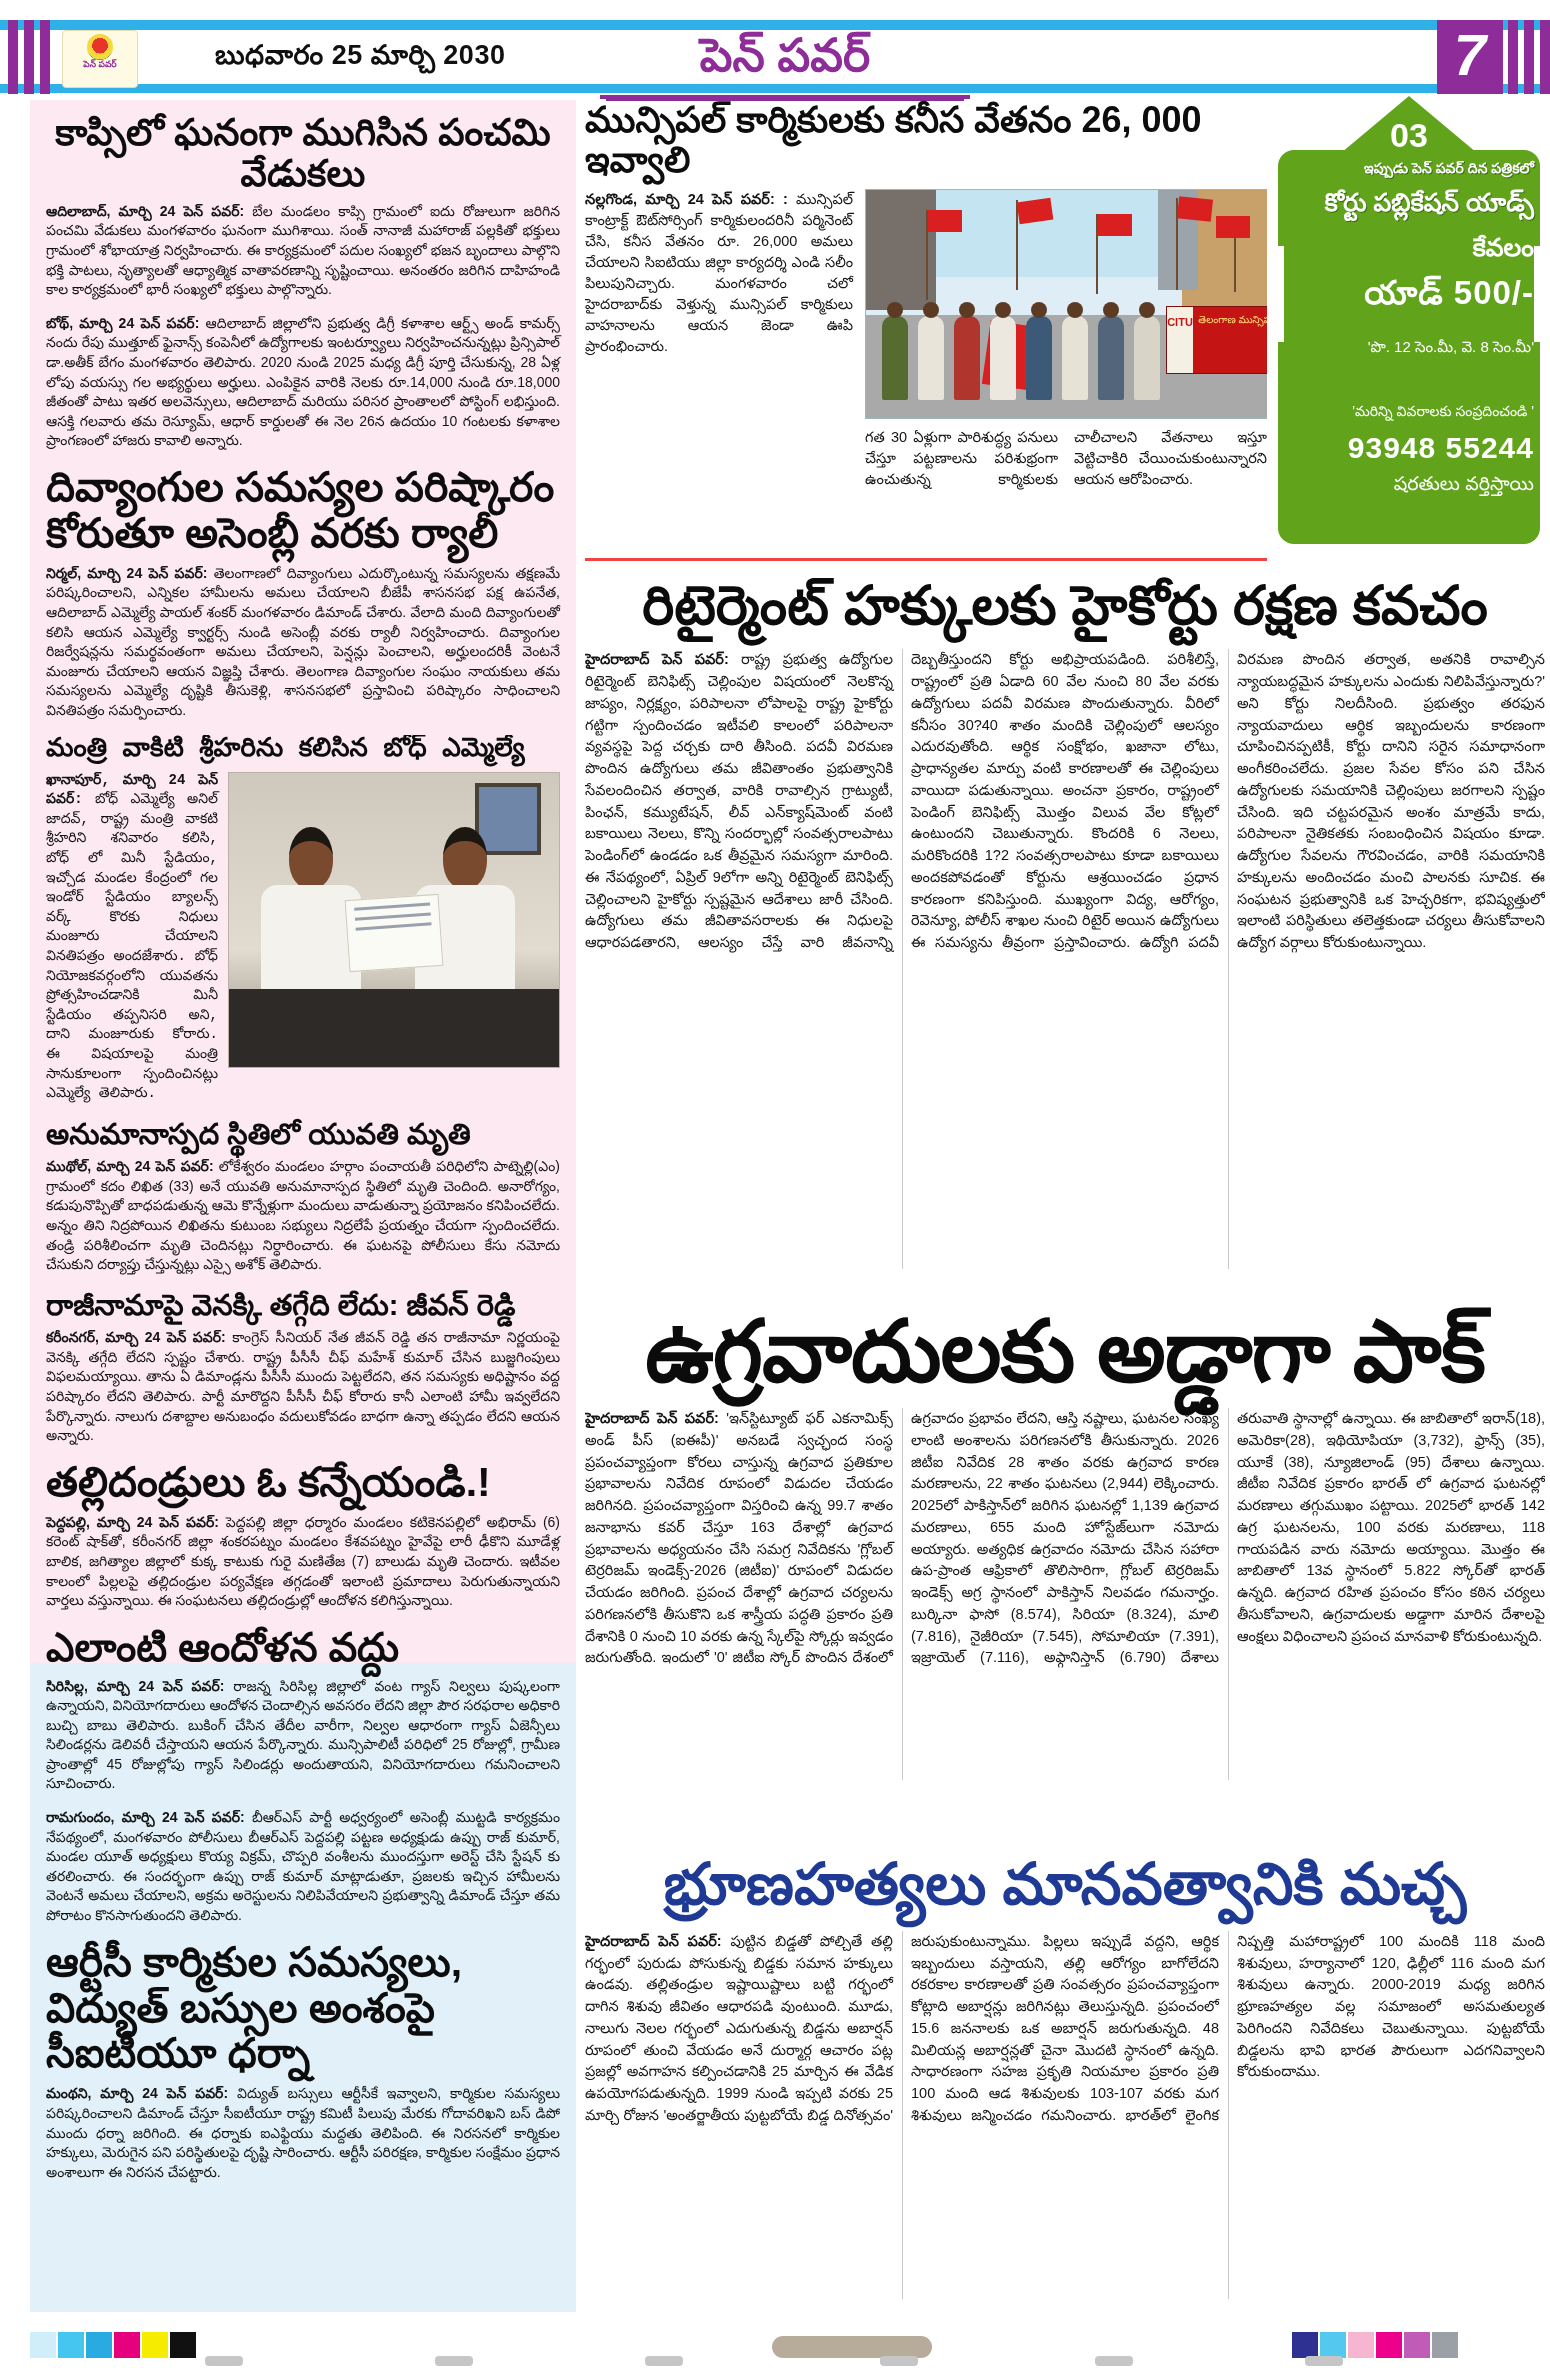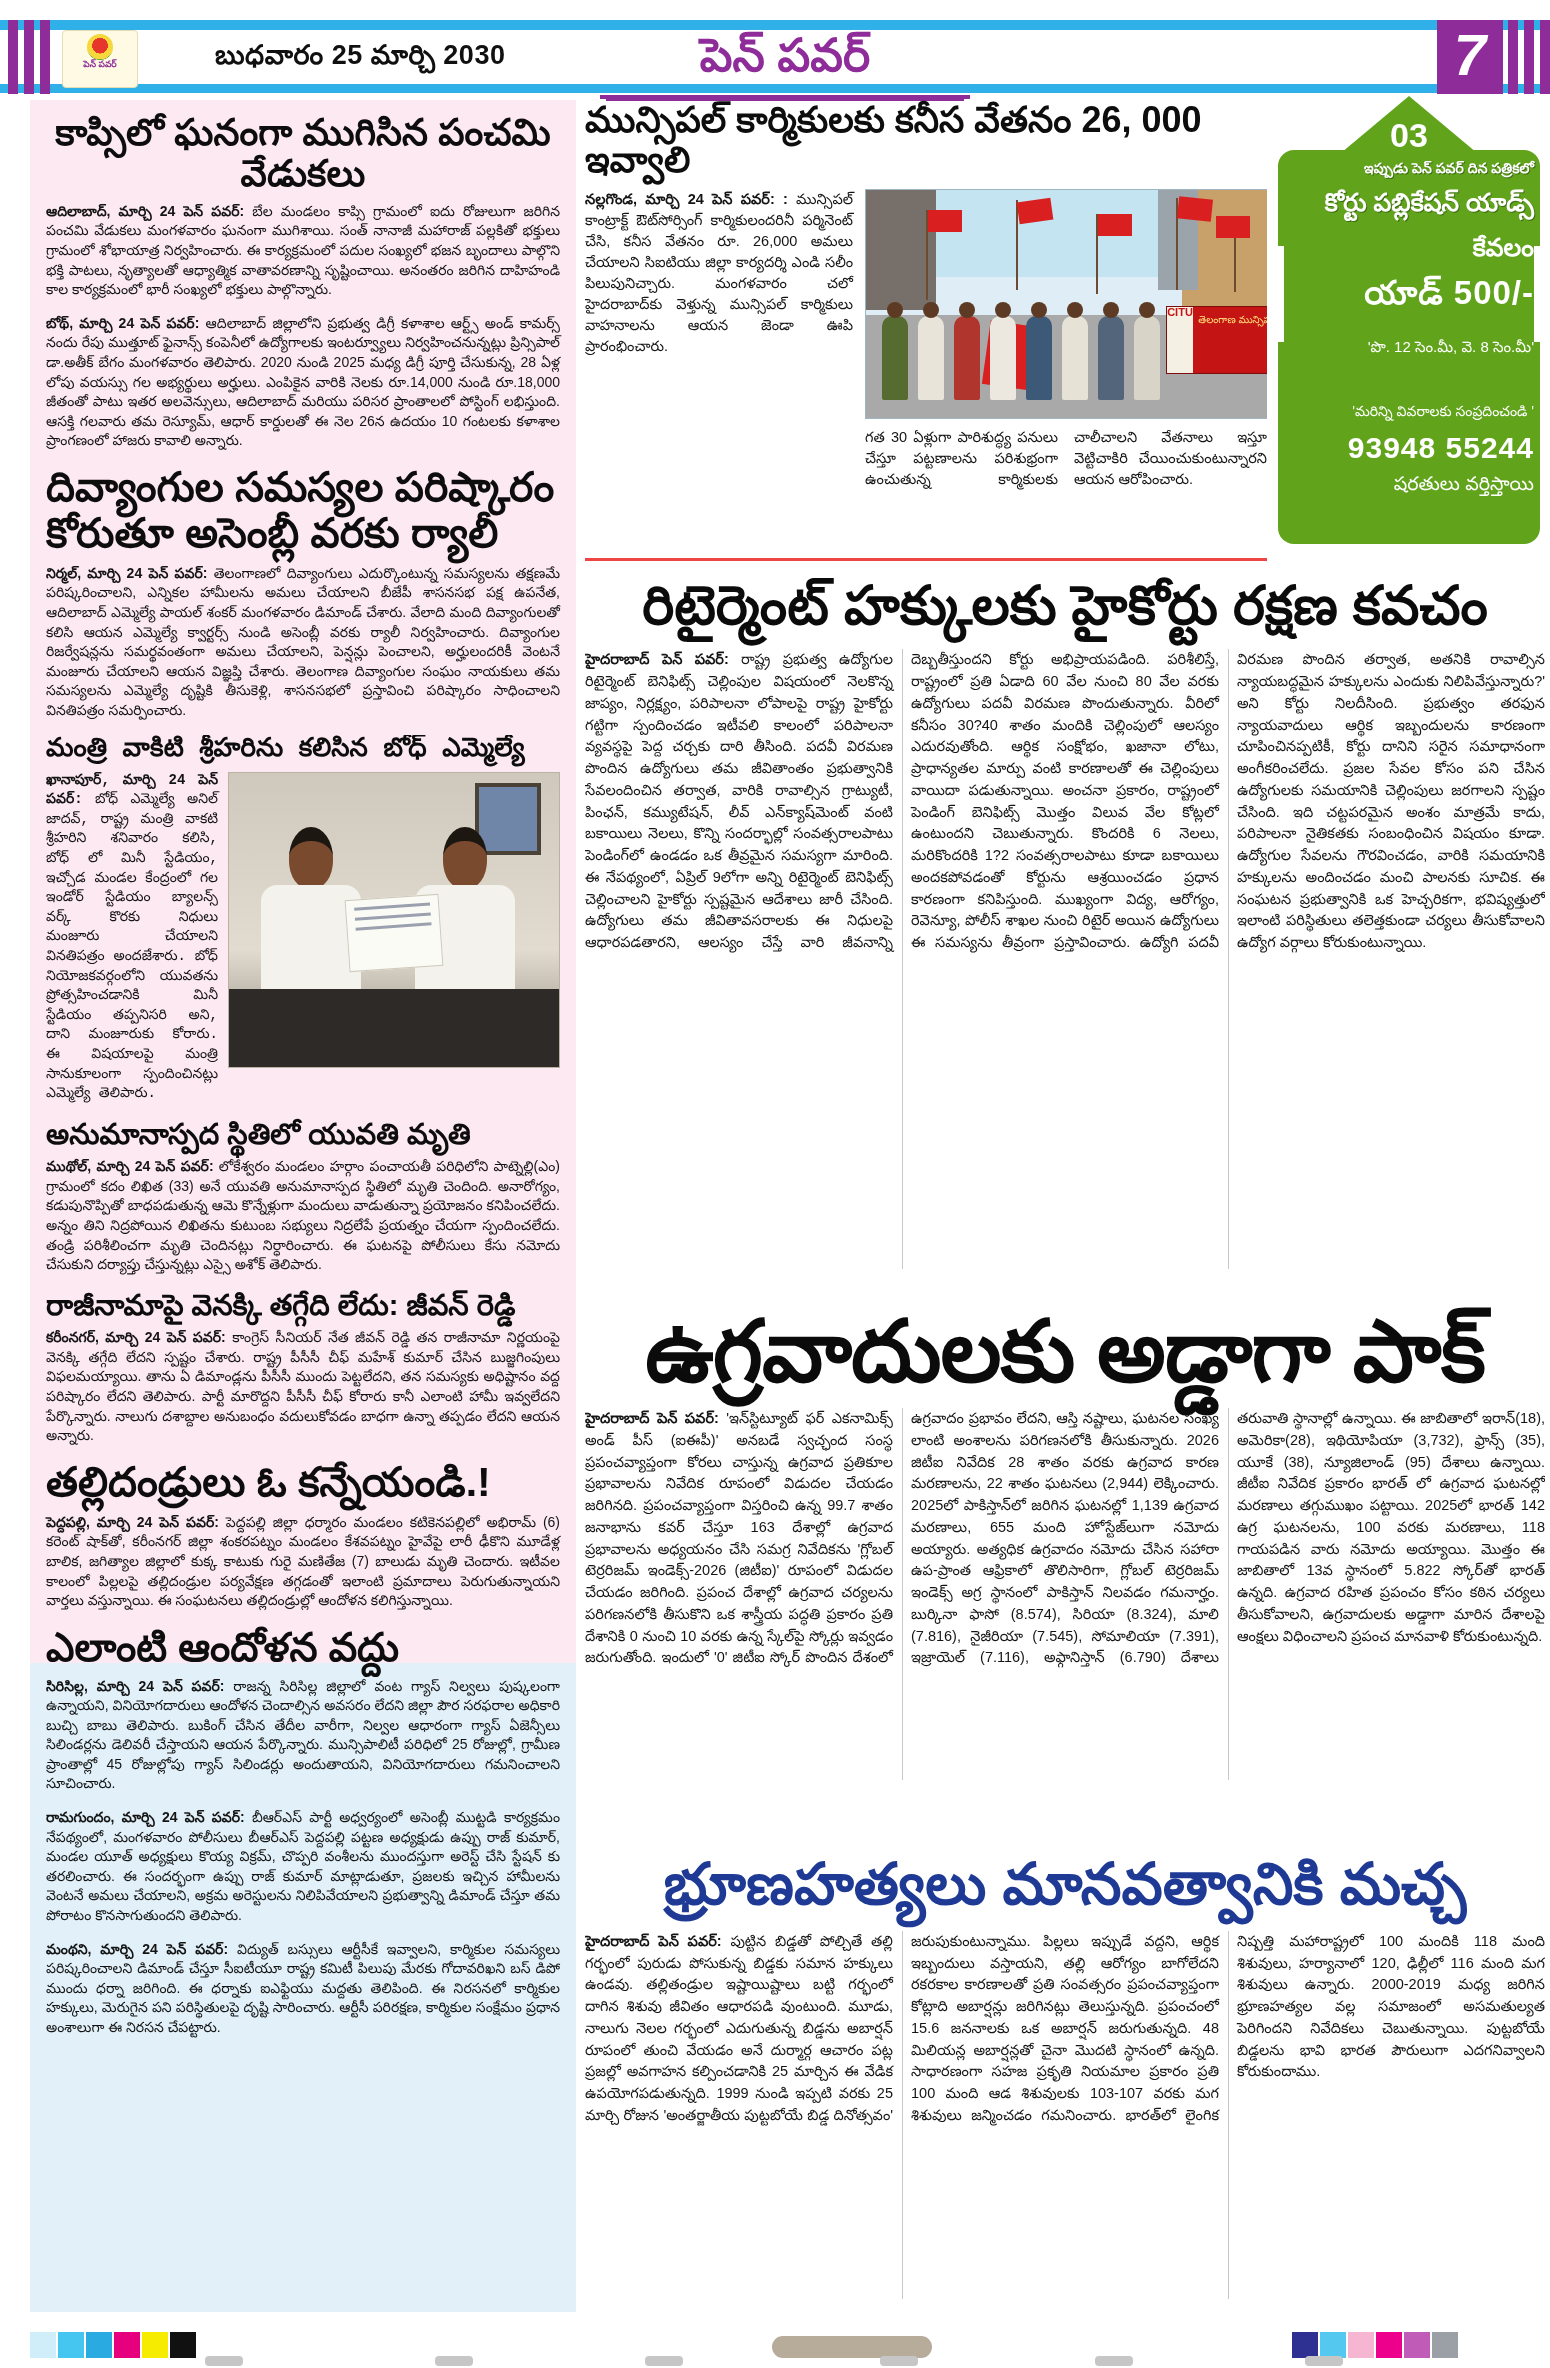--- a/index.html
+++ b/index.html
@@ -48,21 +48,21 @@
   .muni-right{flex:1;}
   .muni-cols{margin-top:8px;column-count:2;column-gap:16px;font-size:14.5px;line-height:1.45;text-align:justify;}
   
   .protest{position:relative;width:100%;height:228px;background:linear-gradient(#c5e4f2 0 38%,#dfeef6 38% 55%,#a9a9a9 55% 100%);overflow:hidden;border:1px solid #9db6c2;}
   .bld{position:absolute;top:0;}
   .flagpole{position:absolute;width:2px;background:#6e4a2f;}
   .flag{position:absolute;width:34px;height:22px;background:#d91f1f;}
   .person{position:absolute;bottom:18px;width:26px;height:84px;border-radius:10px 10px 2px 2px;}
   .person:before{content:"";display:block;width:16px;height:16px;border-radius:50%;background:#5d3a24;margin:-14px auto 2px;}
   .banner{position:absolute;left:300px;bottom:44px;width:250px;height:66px;background:#c41414;display:flex;border:1px solid #7e0d0d;}
-  .banner .cituv{width:26px;background:#f4f0e4;color:#c41414;font-weight:bold;font-size:11px;line-height:1.05;text-align:center;padding-top:0;}
+  .banner .cituv{width:26px;background:#f4f0e4;color:#c41414;font-weight:bold;font-size:11px;line-height:1.05;text-align:center;padding-top:10px;}
   .banner .btxt{flex:1;color:#ffe27a;font-size:10px;line-height:1.3;padding:6px 4px;text-align:center;}
   .redflagbig{position:absolute;left:120px;bottom:30px;width:56px;height:64px;background:#d91f1f;transform:rotate(8deg);}
   
   .ad{position:absolute;left:1272px;top:96px;width:274px;height:470px;}
   .ad-arrow{position:absolute;left:50%;top:0;transform:translateX(-50%);width:0;height:0;
     border-left:74px solid transparent;border-right:74px solid transparent;border-bottom:62px solid #61a41c;}
   .ad-num{position:absolute;left:0;right:0;top:20px;text-align:center;color:#fff;font-size:34px;font-weight:bold;}
   .ad-body{position:absolute;left:6px;right:6px;top:54px;bottom:22px;background:#61a41c;border-radius:16px;}
   .ad-notch{position:absolute;width:12px;height:96px;background:#ffffff;top:150px;}
   .ad-stack{position:absolute;left:12px;right:12px;top:64px;color:#fff;text-align:right;}
@@ -173,20 +173,21 @@
     <div class="art">
       <div class="hl-l sz42">ఎలాంటి ఆందోళన వద్దు</div>
       <p class="body"><b class="dl">సిరిసిల్ల, మార్చి 24 పెన్ పవర్:</b> <span>రాజన్న సిరిసిల్ల జిల్లాలో వంట గ్యాస్ నిల్వలు పుష్కలంగా ఉన్నాయని, వినియోగదారులు ఆందోళన చెందాల్సిన అవసరం లేదని జిల్లా పౌర సరఫరాల అధికారి బుచ్చి బాబు తెలిపారు. బుకింగ్ చేసిన తేదీల వారీగా, నిల్వల ఆధారంగా గ్యాస్ ఏజెన్సీలు సిలిండర్లను డెలివరీ చేస్తాయని ఆయన పేర్కొన్నారు. మున్సిపాలిటీ పరిధిలో 25 రోజుల్లో, గ్రామీణ ప్రాంతాల్లో 45 రోజుల్లోపు గ్యాస్ సిలిండర్లు అందుతాయని, వినియోగదారులు గమనించాలని సూచించారు.</span></p>
     </div>
 
     <div class="art">
       <p class="body"><b class="dl">రామగుందం, మార్చి 24 పెన్ పవర్:</b> <span>బీఆర్ఎస్ పార్టీ అధ్వర్యంలో అసెంబ్లీ ముట్టడి కార్యక్రమం నేపథ్యంలో, మంగళవారం పోలీసులు బీఆర్ఎస్ పెద్దపల్లి పట్టణ అధ్యక్షుడు ఉప్పు రాజ్ కుమార్, మండల యూత్ అధ్యక్షులు కొయ్య విక్రమ్, చొప్పరి వంశీలను ముందస్తుగా అరెస్ట్ చేసి స్టేషన్ కు తరలించారు. ఈ సందర్భంగా ఉప్పు రాజ్ కుమార్ మాట్లాడుతూ, ప్రజలకు ఇచ్చిన హామీలను వెంటనే అమలు చేయాలని, అక్రమ అరెస్టులను నిలిపివేయాలని ప్రభుత్వాన్ని డిమాండ్ చేస్తూ తమ పోరాటం కొనసాగుతుందని తెలిపారు.</span></p>
     </div>
 
     <div class="art">
+      <div class="hl-l sz34">ఆర్టీసీ కార్మికుల సమస్యలు, విద్యుత్ బస్సుల అంశంపై సీఐటీయూ ధర్నా</div>
       <p class="body"><b class="dl">మంథని, మార్చి 24 పెన్ పవర్:</b> <span>విద్యుత్ బస్సులు ఆర్టీసీకే ఇవ్వాలని, కార్మికుల సమస్యలు పరిష్కరించాలని డిమాండ్ చేస్తూ సీఐటీయూ రాష్ట్ర కమిటీ పిలుపు మేరకు గోదావరిఖని బస్ డిపో ముందు ధర్నా జరిగింది. ఈ ధర్నాకు ఐఎఫ్టియు మద్దతు తెలిపింది. ఈ నిరసనలో కార్మికుల హక్కులు, మెరుగైన పని పరిస్థితులపై దృష్టి సారించారు. ఆర్టీసీ పరిరక్షణ, కార్మికుల సంక్షేమం ప్రధాన అంశాలుగా ఈ నిరసన చేపట్టారు.</span></p>
     </div>
 
   </div>
 </div>
 
 <div class="muni">
   <div class="muni-hl">మున్సిపల్ కార్మికులకు కనీస వేతనం 26, 000 ఇవ్వాలి</div>
   <div class="muni-flex">
     <div class="muni-text">

